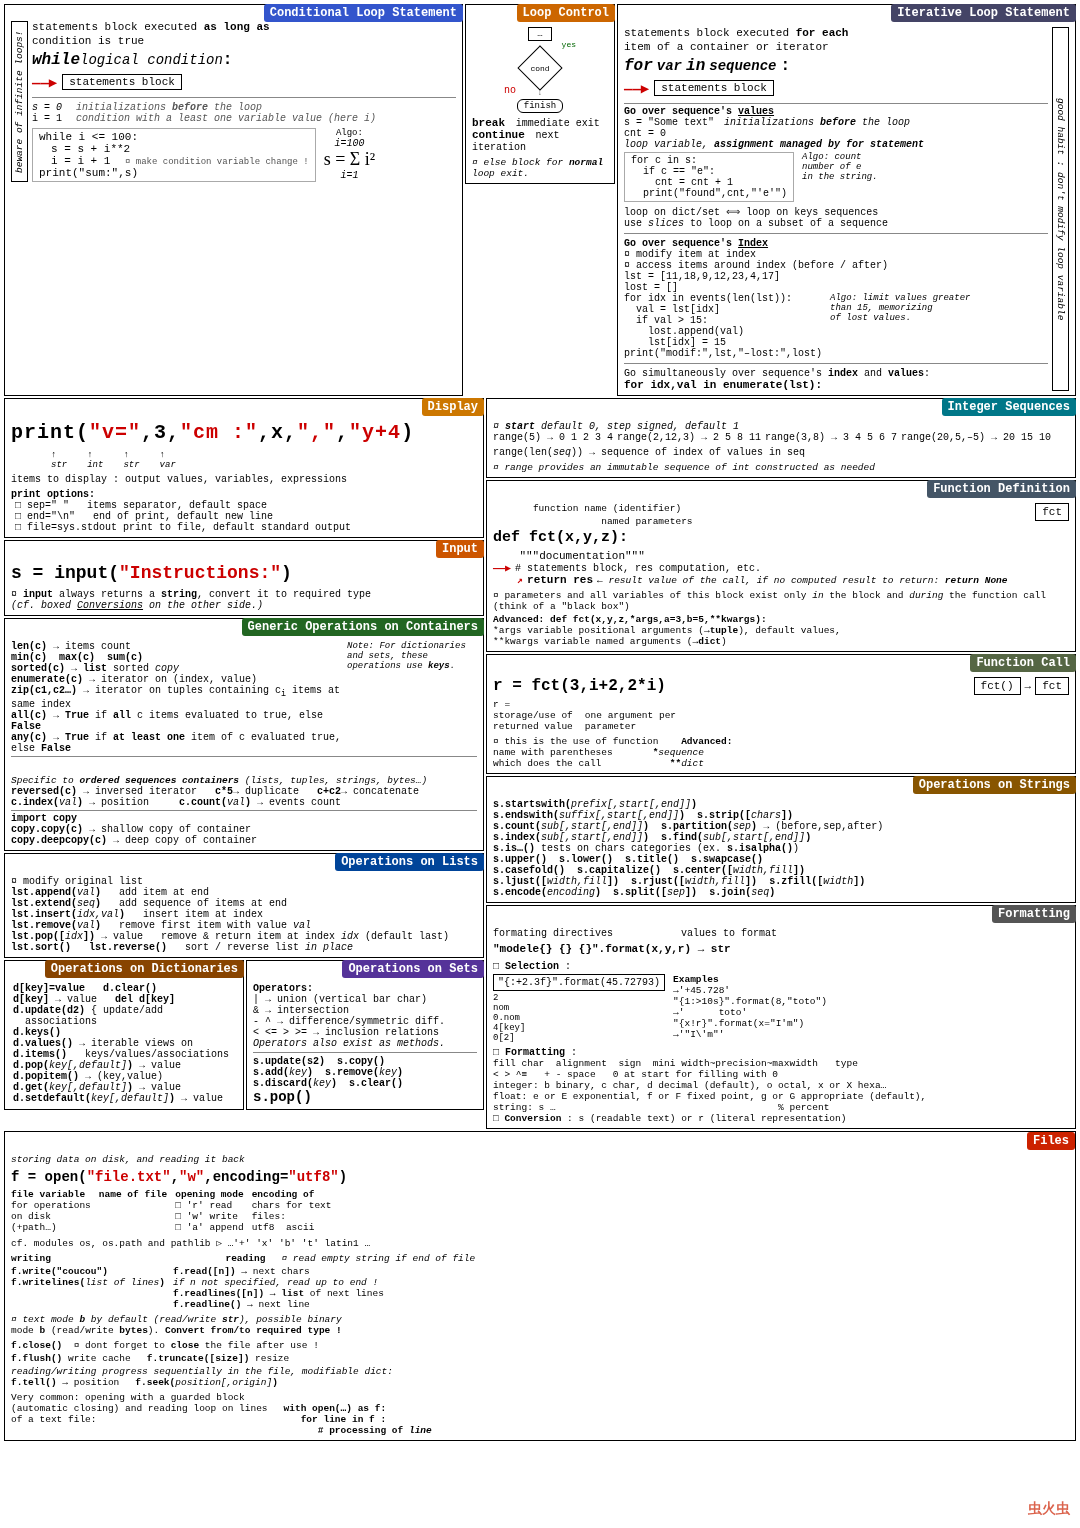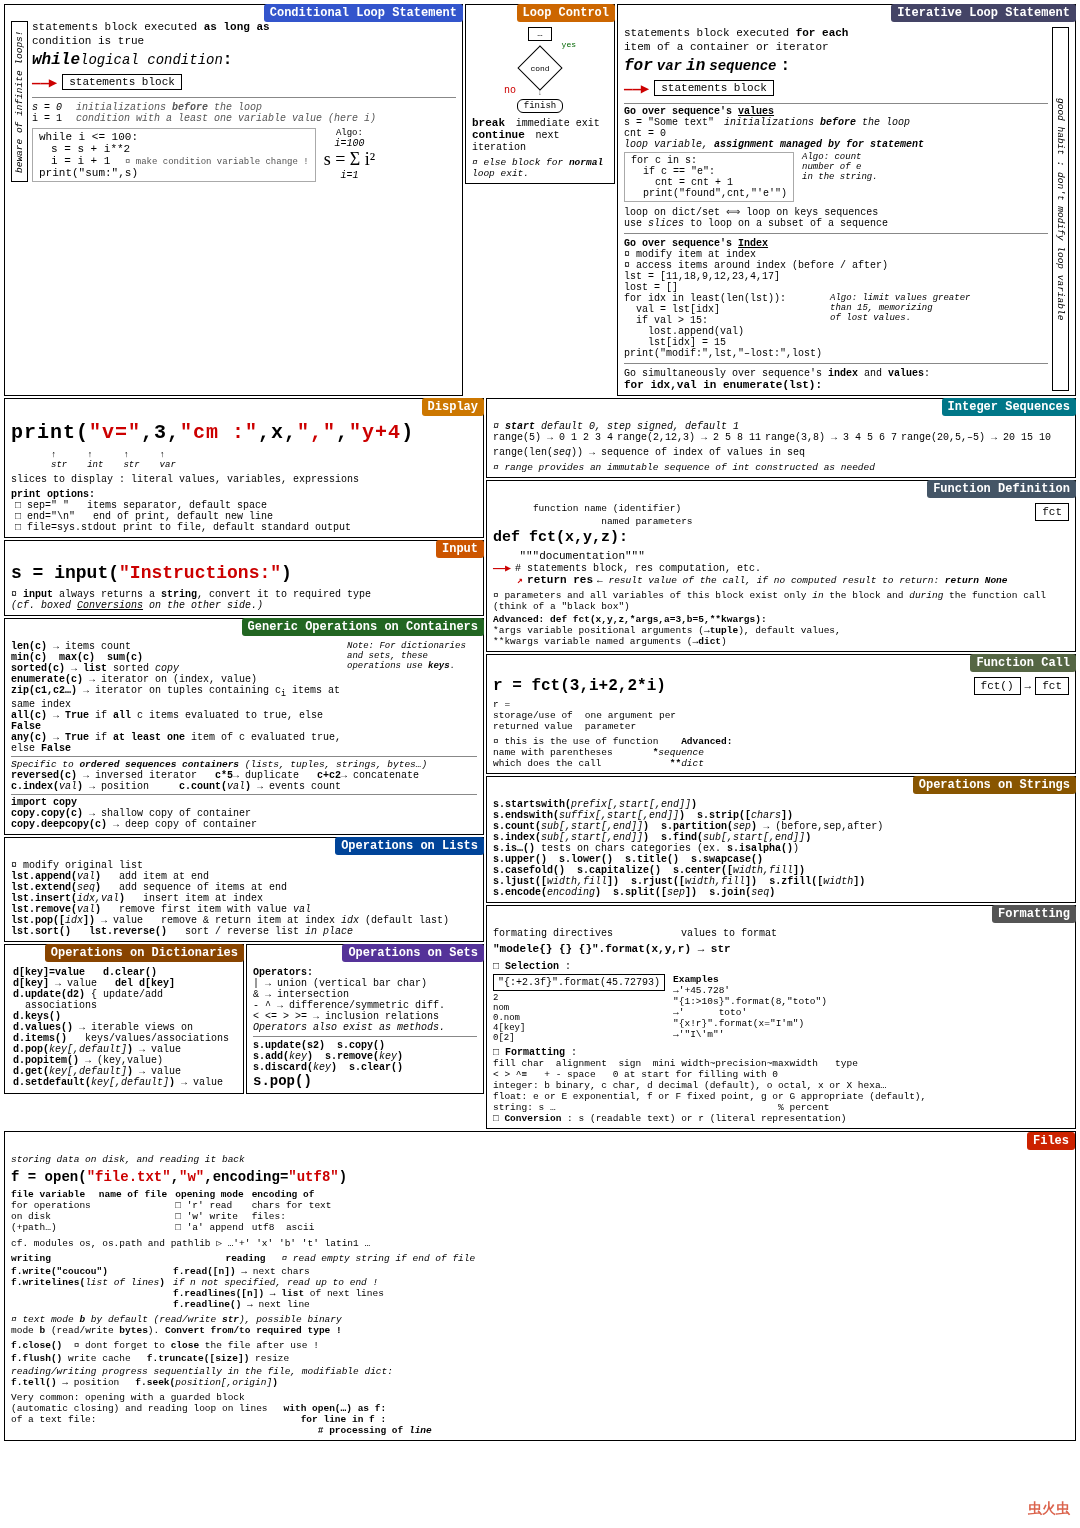--- a/index.html
+++ b/index.html
@@ -263,21 +263,21 @@
           <hr class="thin" style="margin:4px 0;">
 
           <div style="font-size:10px; font-weight:bold;">Go over sequence's <span class="underline">Index</span></div>
           <div style="font-size:10px;">¤ modify item at index</div>
           <div style="font-size:10px;">¤ access items around index (before / after)</div>
           <div style="font-size:10px;">lst = [11,18,9,12,23,4,17]</div>
           <div style="font-size:10px;">lost = []</div>
 
           <div style="display:flex; gap:8px;">
             <div style="font-size:10px;">
-              <div>for idx in least(len(lst)):</div>
+              <div>for idx in events(len(lst)):</div>
               <div class="indent">val = lst[idx]</div>
               <div class="indent">if val &gt; 15:</div>
               <div class="indent2">lost.append(val)</div>
               <div class="indent2">lst[idx] = 15</div>
               <div>print("modif:",lst,"–lost:",lost)</div>
             </div>
             <div style="font-size:9px; font-style:italic;">
               Algo: limit values greater<br>than 15, memorizing<br>of lost values.
             </div>
           </div>
@@ -303,21 +303,21 @@
           print(<span style="color:#cc0000;">"v="</span>,3,<span style="color:#cc0000;">"cm :"</span>,x,<span style="color:#cc0000;">","</span>,<span style="color:#cc0000;">"y+4</span>)
         </div>
 
         <div style="display:flex; gap:20px; font-size:9px; font-style:italic; margin-bottom:4px; padding-left:40px;">
           <span>↑<br>str</span>
           <span>↑<br>int</span>
           <span>↑<br>str</span>
           <span>↑<br>var</span>
         </div>
 
-        <div style="font-size:10px; margin-bottom:4px;">slices to display : literal values, variables, expressions</div>
+        <div style="font-size:10px; margin-bottom:4px;">items to display : output values, variables, expressions</div>
         <div style="font-size:10px; font-weight:bold;">print options:</div>
         <div style="font-size:10px; padding-left:4px;">□ sep=" "  &nbsp;&nbsp;items separator, default space</div>
         <div style="font-size:10px; padding-left:4px;">□ end="\n"  &nbsp;&nbsp;end of print, default new line</div>
         <div style="font-size:10px; padding-left:4px;">□ file=sys.stdout  print to file, default standard output</div>
       </div>
 
       <div class="panel" style="padding-top:22px;">
         <span class="panel-title" style="background:#cc5500;">Input</span>
 
         <div style="font-size:18px; font-weight:bold; font-family:'Courier New',monospace; margin-bottom:6px;">
@@ -340,21 +340,21 @@
             <div><span class="bold">zip(c1,c2…)</span> → iterator on tuples containing c<sub>i</sub> items at same index</div>
             <div><span class="bold">all(c)</span> → <span class="bold">True</span> if <span class="bold">all</span> c items evaluated to true, else <span class="bold">False</span></div>
             <div><span class="bold">any(c)</span> → <span class="bold">True</span> if <span class="bold">at least one</span> item of c evaluated true, else <span class="bold">False</span></div>
           </div>
           <div style="font-size:9px; font-style:italic; width:130px;">
             Note: For dictionaries and sets, these operations use <span class="bold">keys</span>.
           </div>
         </div>
 
         <hr class="thin">
-        <div style="font-size:9.5px; font-style:italic; margin-top:2px;">Specific to <span class="bold">ordered sequences containers</span> (lists, tuples, strings, bytes…)</div>
+        <div style="font-size:9.5px; font-style:italic; margin-top:18px;">Specific to <span class="bold">ordered sequences containers</span> (lists, tuples, strings, bytes…)</div>
         <div style="font-size:10px;"><span class="bold">reversed(c)</span> → inversed iterator &nbsp;&nbsp;<span class="bold">c*5</span>→ duplicate &nbsp;&nbsp;<span class="bold">c+c2</span>→ concatenate</div>
         <div style="font-size:10px;"><span class="bold">c.index(</span><span class="italic">val</span><span class="bold">)</span> → position &nbsp;&nbsp;&nbsp;&nbsp;<span class="bold">c.count(</span><span class="italic">val</span><span class="bold">)</span> → events count</div>
         <hr class="thin">
         <div style="font-size:10px;"><span class="bold">import copy</span></div>
         <div style="font-size:10px;"><span class="bold">copy.copy(c)</span> → shallow copy of container</div>
         <div style="font-size:10px;"><span class="bold">copy.deepcopy(c)</span> → deep copy of container</div>
       </div>
 
       <div class="panel" style="padding-top:22px;">
         <span class="panel-title" style="background:#004499;">Operations on Lists</span>

